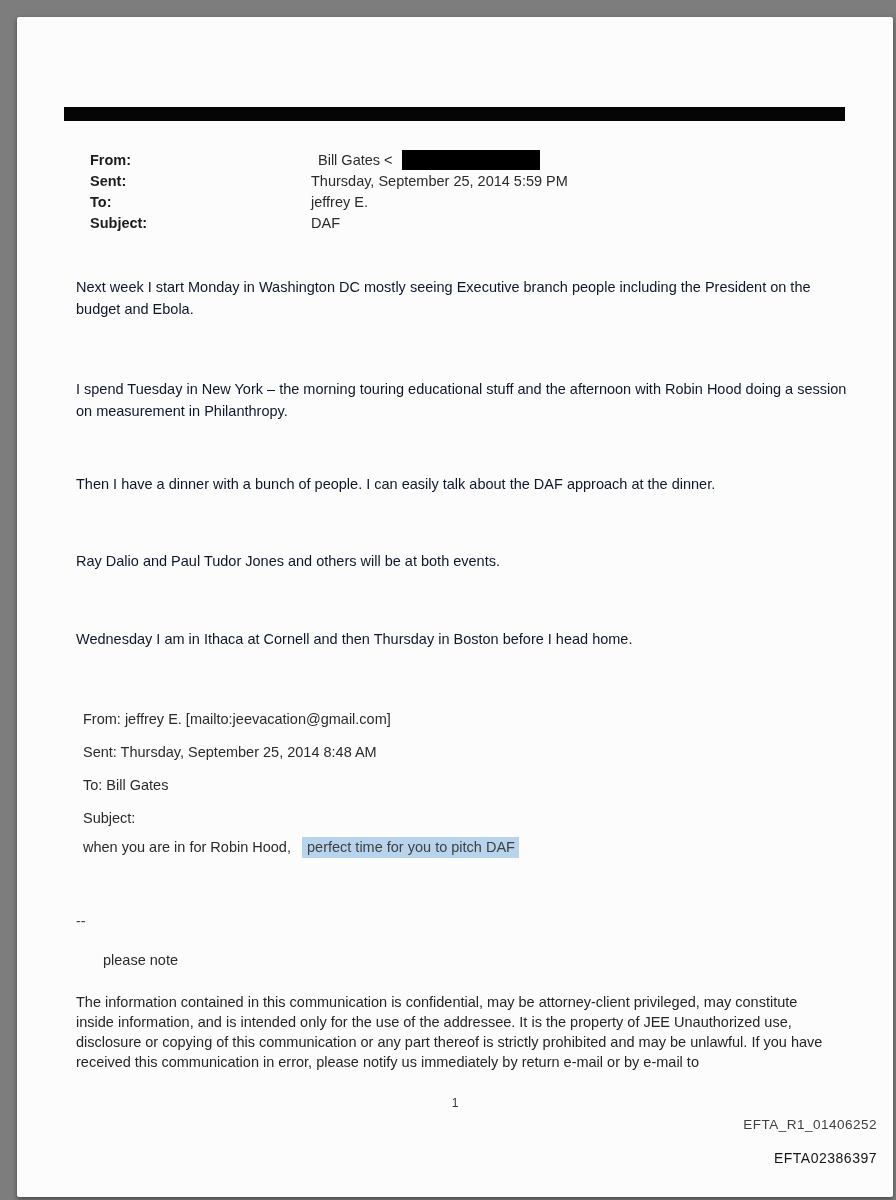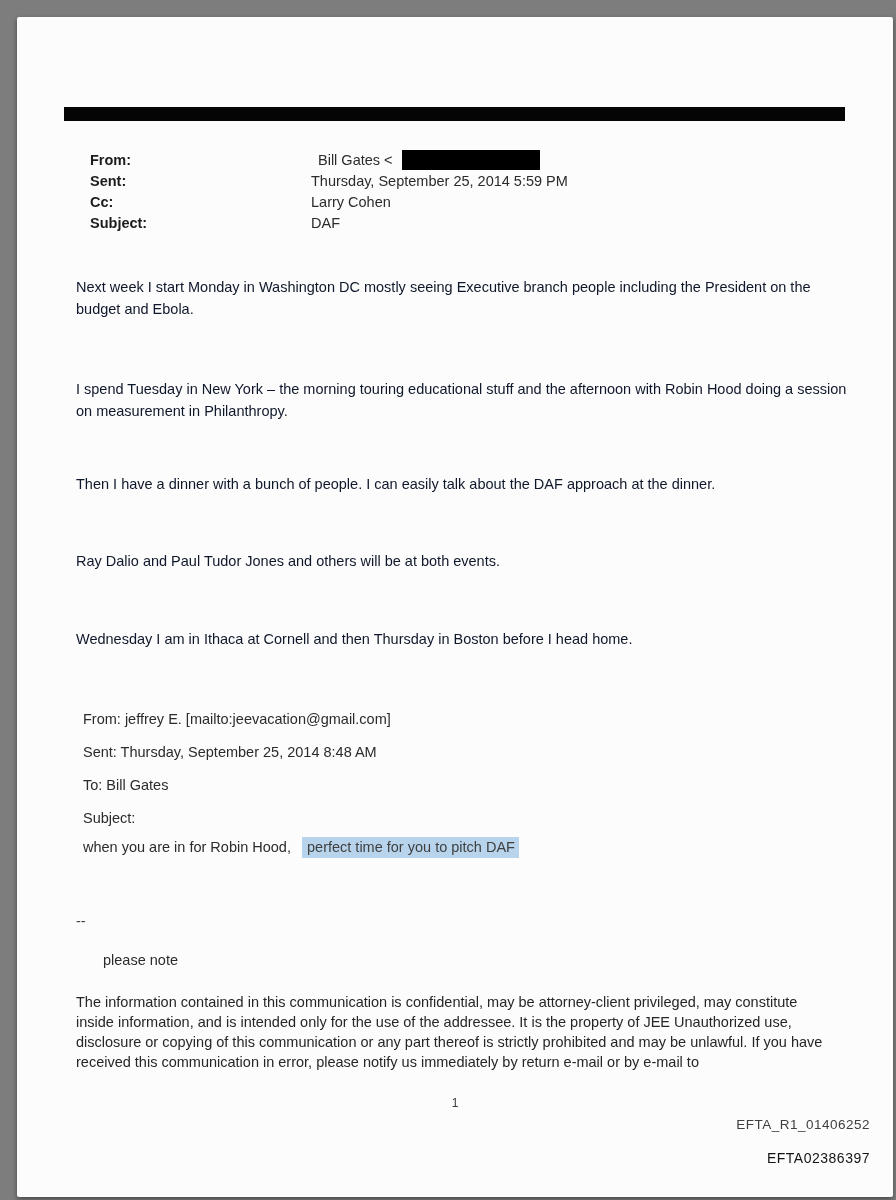--- a/index.html
+++ b/index.html
@@ -81,21 +81,21 @@
   .page-number {
     position: absolute;
     left: 0; top: 1072px;
     width: 100%;
     text-align: center;
     font-size: 12px;
     color: #3a3a3a;
   }
   .stamps {
     position: absolute;
-    right: 9px; bottom: 14px;
+    right: 2px; bottom: 14px;
     text-align: right;
   }
   .stamp-small {
     font-size: 13.5px;
     color: #3f3f3f;
     letter-spacing: 0.5px;
     line-height: 17px;
   }
   .stamp-large {
     font-size: 14px;
@@ -114,22 +114,22 @@
   <div class="hdr">
     <div class="hdr-row">
       <span class="hdr-label">From:</span>
       <span class="hdr-value"><span>Bill Gates &lt;</span><span class="redaction" style="background: rgb(0, 0, 0);"></span></span>
     </div>
     <div class="hdr-row">
       <span class="hdr-label">Sent:</span>
       <span class="hdr-value">Thursday, September 25, 2014 5:59 PM</span>
     </div>
     <div class="hdr-row">
-      <span class="hdr-label">Cc:</span>
-      <span class="hdr-value">Larry Cohen</span>
+      <span class="hdr-label">To:</span>
+      <span class="hdr-value">jeffrey E.</span>
     </div>
     <div class="hdr-row">
       <span class="hdr-label">Subject:</span>
       <span class="hdr-value">DAF</span>
     </div>
   </div>
 
   <div class="para" style="top:252px">Next week I start Monday in Washington DC mostly seeing Executive branch people including the President on the
 budget and Ebola.</div>
   <div class="para" style="top:449px">Then I have a dinner with a bunch of people. I can easily talk about the DAF approach at the dinner.</div>

